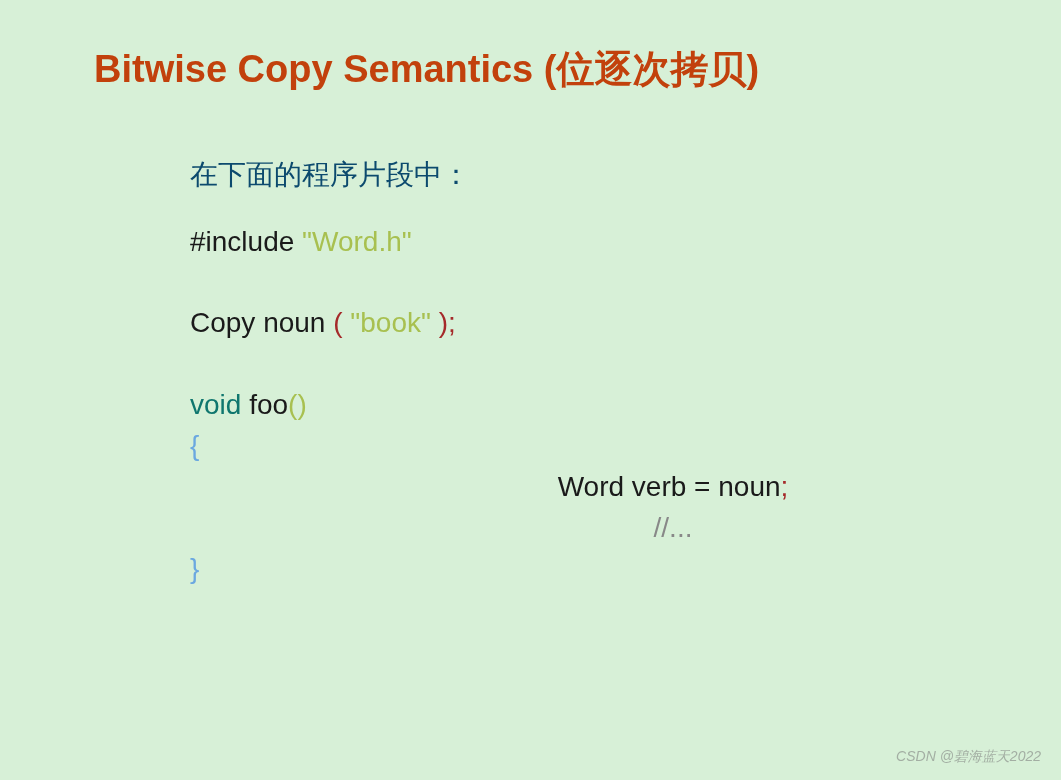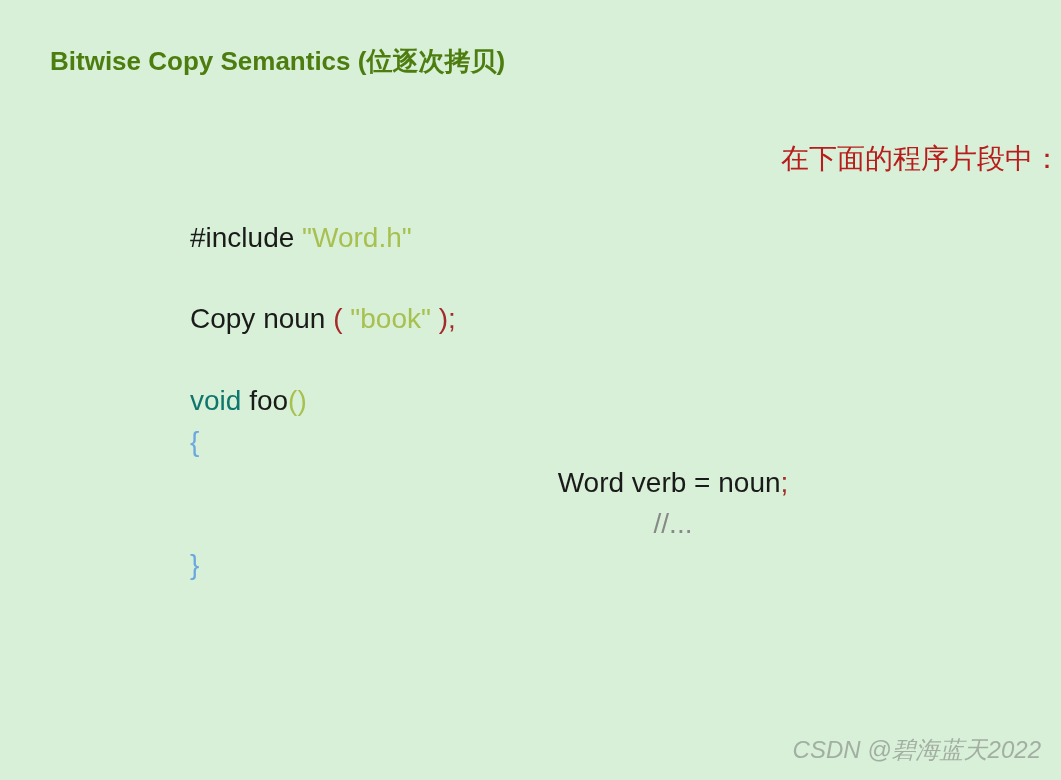--- a/index.html
+++ b/index.html
@@ -9,36 +9,35 @@
     }
     body {
       width: 1061px;
       height: 780px;
       background-color: #d7f0d7;
       font-family: "Segoe UI", "Microsoft YaHei", Arial, sans-serif;
       position: relative;
       overflow: hidden;
     }
     .slide-title {
-      color: #4d7c0f;
-      font-size: 26px;
+      color: #c2410c;
+      font-size: 38px;
       font-weight: bold;
       padding-top: 44px;
-      padding-left: 50px;
+      padding-left: 94px;
     }
     .content {
       padding-left: 190px;
       padding-top: 60px;
       font-size: 28px;
       line-height: 1.4;
     }
     .intro-text {
-      color: #b91c1c;
-      margin-bottom: 40px;
-      text-align: right;
+      color: #0c4a6e;
+      margin-bottom: 28px;
     }
     .code-line {
       margin-bottom: 2px;
       white-space: pre;
     }
     .spacer {
       height: 40px;
     }
     .txt-black { color: #1a1a1a; }
     .txt-olive { color: #a8c050; }
@@ -48,21 +47,21 @@
     .txt-lblue { color: #6ba8e0; }
     .indent {
       padding-left: 95px;
       text-align: center;
     }
     .watermark {
       position: absolute;
       bottom: 14px;
       right: 20px;
       color: rgba(120, 120, 120, 0.55);
-      font-size: 24px;
+      font-size: 14px;
       font-style: italic;
       font-family: Arial, "Microsoft YaHei", sans-serif;
     }
   </style>
 </head>
 <body>
 
 <div class="slide-title">Bitwise Copy Semantics (位逐次拷贝)</div>
 
 <div class="content">

